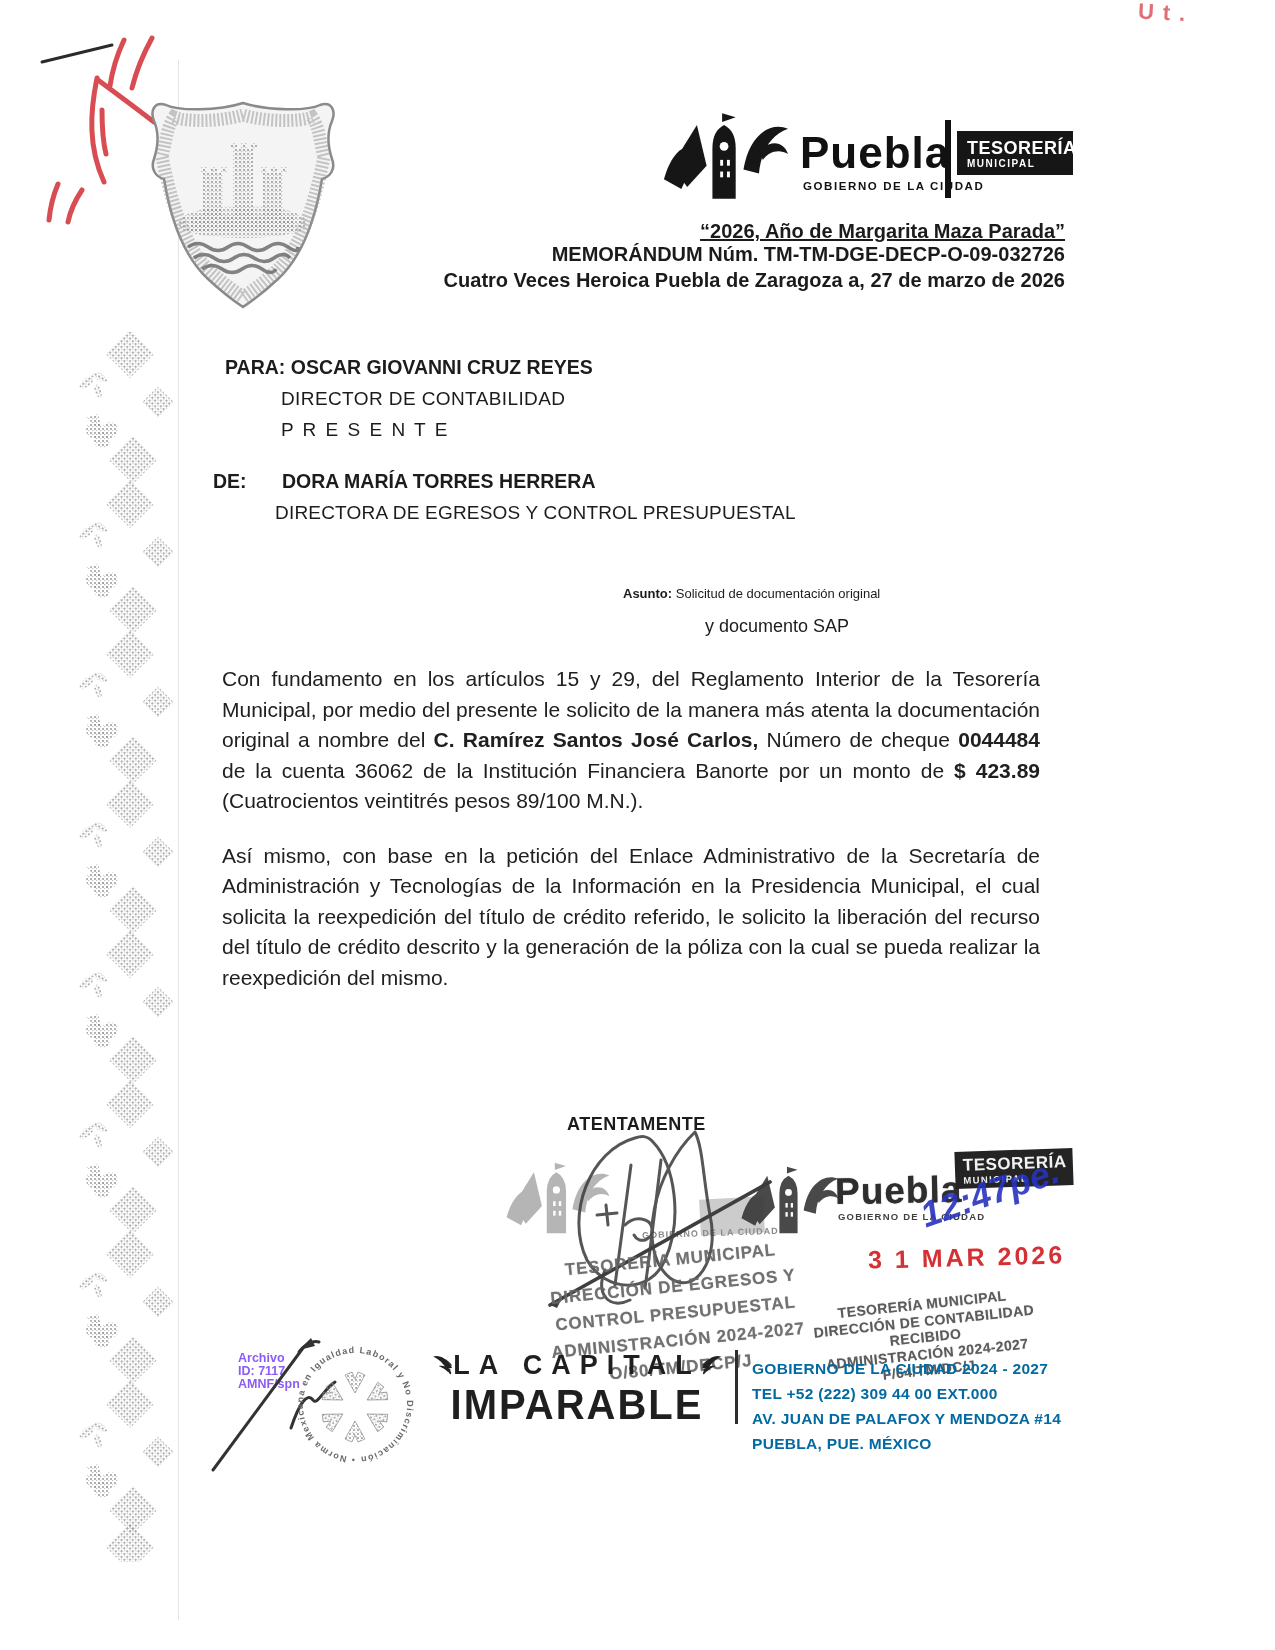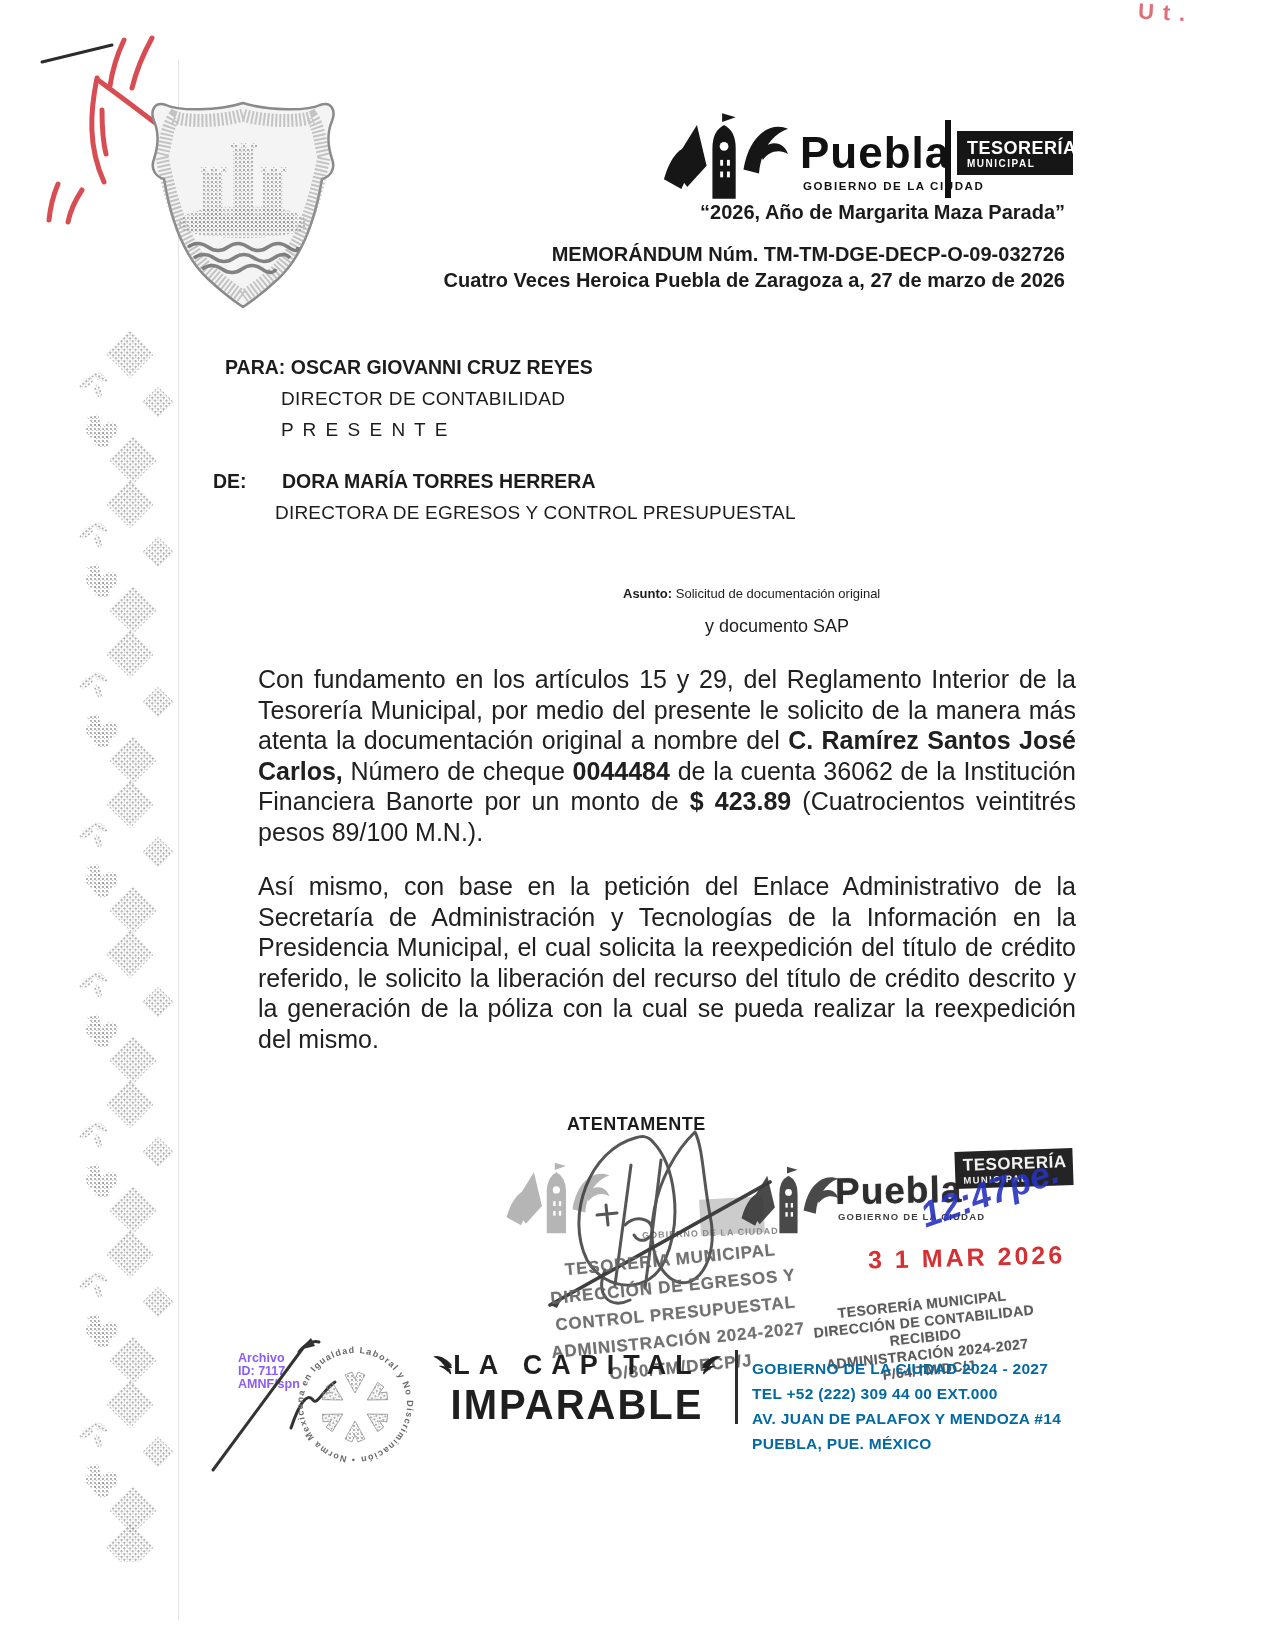--- a/index.html
+++ b/index.html
@@ -9,21 +9,21 @@
   .b{font-weight:bold;}
   
   .hline{right:210px;text-align:right;font-weight:bold;font-size:20px;color:#1b1b1b;white-space:nowrap;}
   .brand{font-weight:bold;font-size:44px;letter-spacing:1px;color:#111;}
   .brand-sub{font-weight:bold;font-size:11.5px;letter-spacing:1.6px;color:#111;}
   .badge{background:#161616;color:#fff;text-align:left;padding:7px 8px 5px 10px;}
   .badge .t1{font-weight:bold;font-size:18px;letter-spacing:.5px;line-height:20px;}
   .badge .t2{font-weight:bold;font-size:10px;letter-spacing:1.5px;line-height:12px;}
   
   .addr-block{font-size:19.5px;line-height:31px;}
-  .body-text{width:818px;font-size:25px;line-height:30.5px;text-align:justify;color:#202020;margin-left:36px;}
+  .body-text{width:818px;font-size:21px;line-height:30.5px;text-align:justify;color:#202020;}
   .body-text p{margin:0;}
   
   .stampgray{color:#666;font-weight:bold;text-align:center;opacity:.92;text-shadow:0 0 1px rgba(100,100,100,.55);}
   .stamp-eg{width:265px;font-size:17px;line-height:27px;letter-spacing:.8px;transform:rotate(-5.5deg);}
   .stamp-rc{width:255px;font-size:14px;line-height:16.5px;letter-spacing:.4px;color:#4e4e4e;transform:rotate(-6deg);}
   .red-date{color:#d3262b;font-weight:bold;font-size:25px;letter-spacing:3px;transform:rotate(-1.5deg);opacity:.95;}
   .blue-time{color:#2733c0;font-style:italic;font-weight:bold;font-size:36px;transform:rotate(-19deg);opacity:.9;}
   .mini-brand{font-weight:bold;font-size:37px;color:#2e2e2e;letter-spacing:1px;transform:rotate(-1deg);text-shadow:0 0 1px #555;}
   .mini-sub{font-weight:bold;font-size:9.5px;letter-spacing:1.2px;color:#3f3f3f;}
   .mini-badge{background:#242424;color:#f2f2f2;padding:4px 6px 3px 8px;transform:rotate(-2deg);}
@@ -134,21 +134,21 @@
     <use href="#skyline" fill="#161616"></use>
   </svg>
   <div class="abs brand" style="left:800px;top:128px;">Puebla</div>
   <div class="abs brand-sub" style="left:803px;top:180px;">GOBIERNO DE LA CIUDAD</div>
   <div class="abs" style="left:945px;top:120px;width:6px;height:78px;background:#111;"></div>
   <div class="abs badge" style="left:957px;top:131px;width:98px;">
     <div class="t1">TESORERÍA</div>
     <div class="t2">MUNICIPAL</div>
   </div>
 
-  <div class="abs hline" style="top:201px;">“2026, Año de Margarita Maza Parada”</div>
+  <div class="abs hline" style="top:220px;text-decoration:underline;">“2026, Año de Margarita Maza Parada”</div>
   <div class="abs hline" style="top:243px;">MEMORÁNDUM Núm. TM-TM-DGE-DECP-O-09-032726</div>
   <div class="abs hline" style="top:269px;">Cuatro Veces Heroica Puebla de Zaragoza a, 27 de marzo de 2026</div>
 
   <svg class="abs" style="left:78px;top:332px;" width="100" height="1230" viewBox="0 0 100 1230">
     <defs>
       <g id="orn-unit">
         <use href="#d-big" x="52" y="22"></use>
         <use href="#sprig" x="16" y="52"></use>
         <use href="#d-sm" x="80" y="70"></use>
         <use href="#clover" x="24" y="100"></use>

